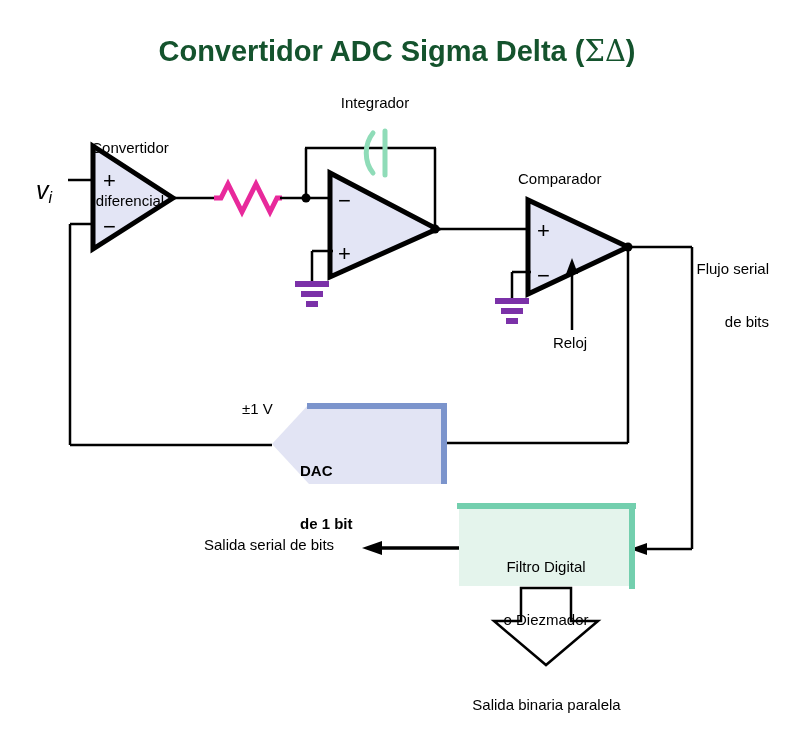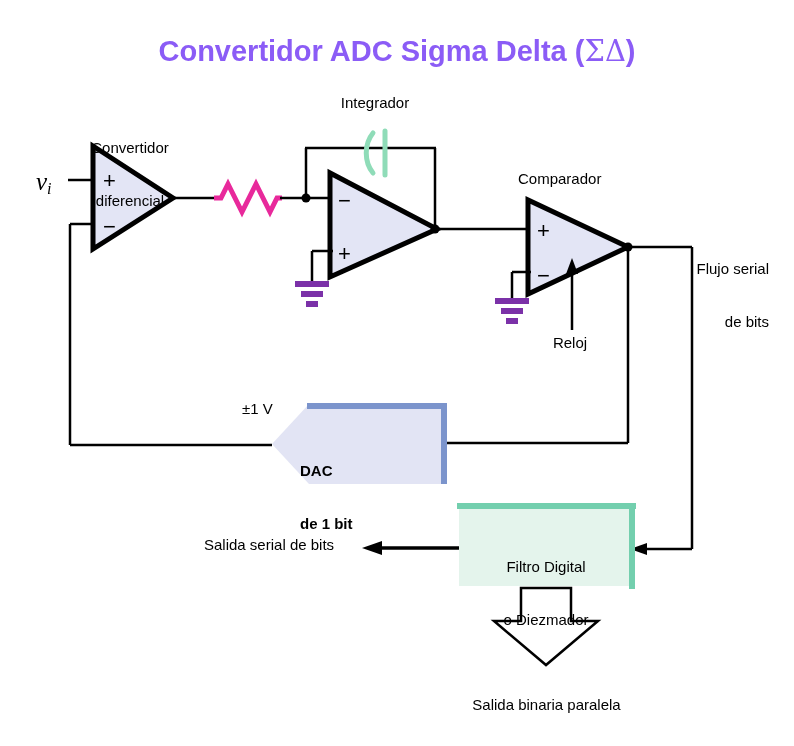--- a/index.html
+++ b/index.html
@@ -36,33 +36,33 @@
   }
   .title {
     position: absolute;
     left: 0;
     top: 34px;
     width: 794px;
     text-align: center;
     font-family: "Liberation Sans", sans-serif;
     font-weight: bold;
     font-size: 29px;
-    color: #8b5cf6;
+    color: #14532d;
     letter-spacing: 0px;
   }
   .title .sym {
     font-family: "DejaVu Serif", serif;
     font-weight: normal;
     font-size: 29px;
   }
   .vi {
     position: absolute;
     left: 36px;
-    top: 168px;
-    font-family: Liberation Serif, serif;
+    top: 176px;
+    font-family: Liberation Sans, sans-serif;
     font-style: italic;
     font-size: 25px;
     color: #000000;
   }
   .vi .sub {
     font-size: 16px;
     vertical-align: -4px;
     font-style: italic;
   }
   .c-amp-label  { left: 80px;  top: 104px; font-size: 15px; text-align: center; width: 100px; }

